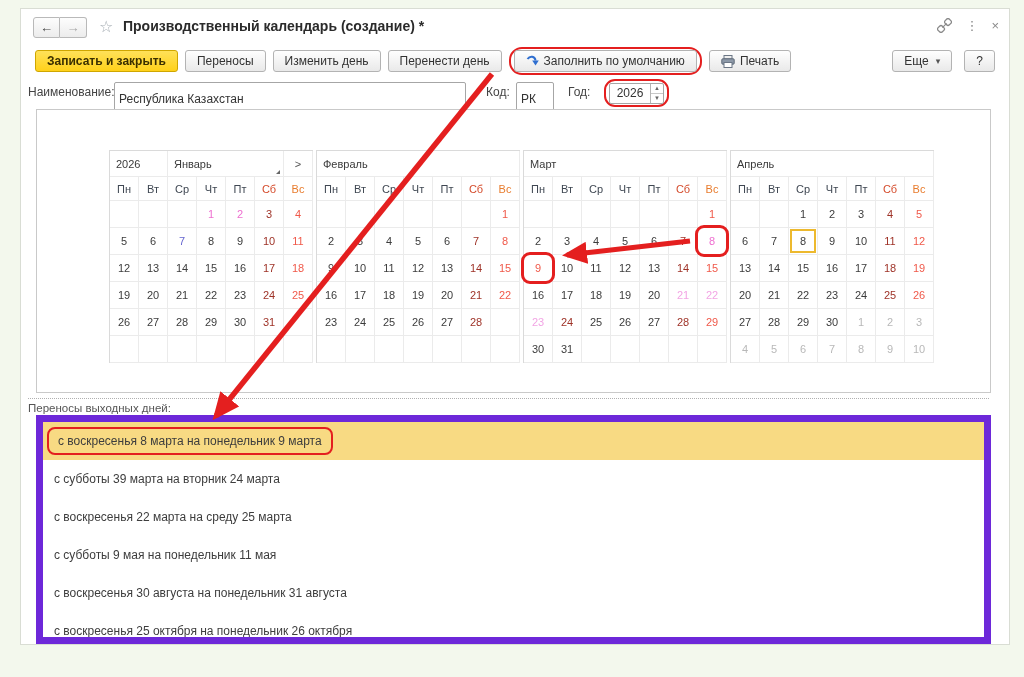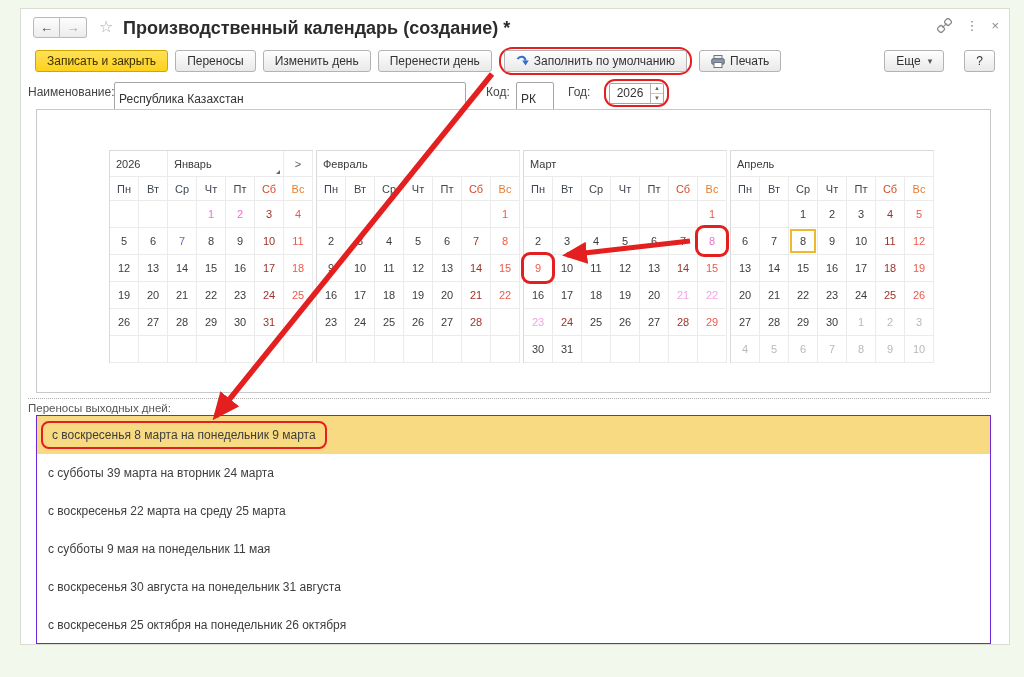--- a/index.html
+++ b/index.html
@@ -10,31 +10,31 @@
 
   
   .win-header { position:absolute; left:10px; top:6px; right:8px; height:26px; }
   .navbtns { position:absolute; left:2px; top:2px; display:flex; }
   .navbtn { width:27px; height:21px; border:1px solid #b9b9b9; background:linear-gradient(#fdfdfd,#ececec);
     display:flex; align-items:center; justify-content:center; font-size:13px; color:#444; }
   .navbtn.fwd { border-left:none; color:#a8a8a8; }
   .navbtn:first-child { border-radius:3px 0 0 3px; }
   .navbtn.fwd { border-radius:0 3px 3px 0; }
   .star { position:absolute; left:68px; top:2px; font-size:16px; color:#a9b0b6; }
-  .wtitle { position:absolute; left:92px; top:3px; font-size:18px; font-weight:bold; color:#2b2b2b; }
+  .wtitle { position:absolute; left:92px; top:3px; font-size:14px; font-weight:bold; color:#2b2b2b; }
   .winicons { position:absolute; right:2px; top:3px; display:flex; gap:13px; align-items:center; color:#8a8a8a; }
   .winicons .gl { font-size:13px; line-height:14px; }
 
   
   .toolbar { position:absolute; left:14px; top:38px; right:14px; height:28px; display:flex; align-items:center; gap:7px; }
   .btn { height:22px; border:1px solid #b3b3b3; border-radius:3px; background:linear-gradient(#fefefe,#e9e9e9);
     font-size:12px; color:#333; padding:0 11px; display:inline-flex; align-items:center; gap:5px; white-space:nowrap; }
-  .btn.yellow { background:linear-gradient(#ffe159,#ffd11a); border-color:#cfa600; font-weight:normal; color:#3a2f00; }
+  .btn.yellow { background:linear-gradient(#ffe159,#ffd11a); border-color:#cfa600; font-weight:bold; color:#3a2f00; }
   .red-ring { display:inline-flex; align-items:center; border:2.5px solid #e41f1f; border-radius:13px; padding:1px 3px; }
-  .toolbar-right { position:absolute; right:0; top:3px; display:flex; gap:20px; }
+  .toolbar-right { position:absolute; right:0; top:3px; display:flex; gap:12px; }
   .caret { font-size:9px; color:#555; margin-left:2px; }
 
   
   .form-row { position:absolute; left:7px; top:72px; right:14px; height:24px; font-size:12px; color:#444; }
   .flabel { position:absolute; top:4px; }
   .inp { position:absolute; height:33px; border:1px solid #a6a6a6; border-radius:2px; font-size:12px; color:#333;
     padding:0 4px; font-family:"Liberation Sans","DejaVu Sans",sans-serif; background:#fff; }
   .year-ring { position:absolute; left:546px; top:-2px; display:inline-flex; border:2.5px solid #e41f1f; border-radius:11px; padding:1.5px 3px; }
   .yearbox { display:flex; height:21px; border:1px solid #a6a6a6; border-radius:2px; background:#fff; }
   .yearval { width:40px; font-size:12px; color:#333; display:flex; align-items:center; justify-content:center; }
@@ -60,21 +60,21 @@
   .dc.dk { color:#9e3227; } .dc.rd { color:#f0594a; }
   .dc.pk { color:#ee6fd0; } .dc.pk2 { color:#f2a4e4; }
   .dc.vi { color:#6565cf; } .dc.mut { color:#b8b8b8; }
   .dc.sel::before { content:''; position:absolute; inset:1px; border:2px solid #edb92e; }
   .dc.ring { z-index:5; }
   .dc.ring::before { content:''; position:absolute; inset:-3px; border:3px solid #e41f1f; border-radius:9px; }
 
   
   .splitter { position:absolute; left:7px; top:389px; right:20px; border-top:1px dotted #b0b0b0; }
   .tr-label { position:absolute; left:7px; top:393px; font-size:11.5px; color:#555;text-align:center; }
-  .list-panel { position:absolute; left:15px; top:406px; width:955px; height:229px; border:1px solid #6d28d9; background:#fff; overflow:hidden; }
+  .list-panel { position:absolute; left:15px; top:406px; width:955px; height:229px; border:7px solid #6d28d9; background:#fff; overflow:hidden; }
   .t-row { height:38px; display:flex; align-items:center; padding-left:11px; font-size:12px; color:#3d3d3d; }
   .t-row.hl { background:#f8da83; padding-left:4px; }
   .t-ring { border:2px solid #e41f1f; border-radius:8px; padding:5px 9px; }
 
   
   .overlay { position:absolute; left:0; top:0; width:1024px; height:677px; pointer-events:none; z-index:60; }
   .icon-svg { display:block; }
 </style>
 </head>
 <body>

